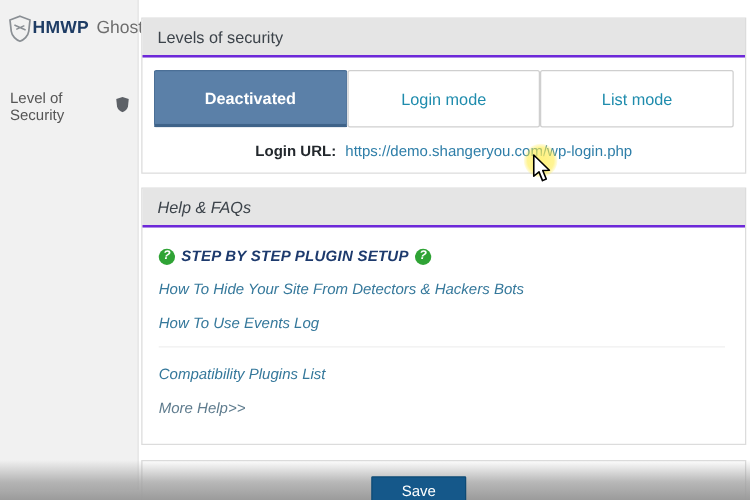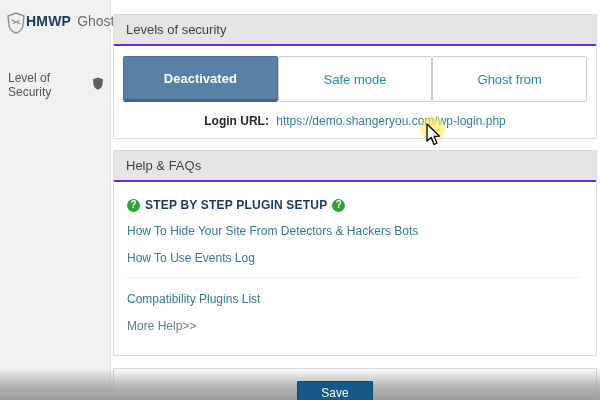--- a/index.html
+++ b/index.html
@@ -43,21 +43,21 @@
   .mode-btn.active{
     background:#5b80a8;border:1px solid #4b6f96;border-bottom:3px solid #3f6389;
     color:#ffffff;font-weight:bold;
   }
   .login-row{
     text-align:center;font-size:12px;color:#333;padding-top:12px;
   }
   .login-label{font-weight:bold;color:#23282d;}
   .login-link{color:#2e7ea8;text-decoration:none;margin-left:4px;cursor:pointer;}
   
-  .panel-help{top:150px;height:206px;}
+  .panel-help{top:150px;height:206px;font-style:italic;}
   .help-body{padding:12px 16px 0 13px;}
   .setup-line{display:flex;align-items:center;gap:5px;margin:4px 0 10px 0;}
   .qmark{
     width:13px;height:13px;border-radius:50%;background:#2fa335;color:#fff;
     font-size:10px;font-weight:bold;display:inline-flex;align-items:center;justify-content:center;
     line-height:1;
   }
   .setup-text{font-size:12px;font-weight:bold;color:#1d3a6d;letter-spacing:.2px;}
   .help-link{
     display:block;font-size:12px;color:#35789b;text-decoration:none;
@@ -107,22 +107,22 @@
         <path d="M6 0.5 L11 2.2 L10.4 8 C10.1 10.3 8 12 6 12.7 C4 12 1.9 10.3 1.6 8 L1 2.2 Z" fill="#5d6167"></path>
       </svg>
     </span>
   </div>
 </div>
 
 <div class="panel panel-security">
   <div class="panel-header">Levels of security</div>
   <div class="mode-row">
     <div class="mode-btn active">Deactivated</div>
-    <div class="mode-btn">Safe mode</div>
-    <div class="mode-btn">Ghost from</div>
+    <div class="mode-btn">Login mode</div>
+    <div class="mode-btn">List mode</div>
   </div>
   <div class="login-row">
     <span class="login-label">Login URL:</span>
     <a class="login-link">https://demo.shangeryou.com/wp-login.php</a>
   </div>
 </div>
 
 <div class="panel panel-help">
   <div class="panel-header">Help &amp; FAQs</div>
   <div class="help-body">

